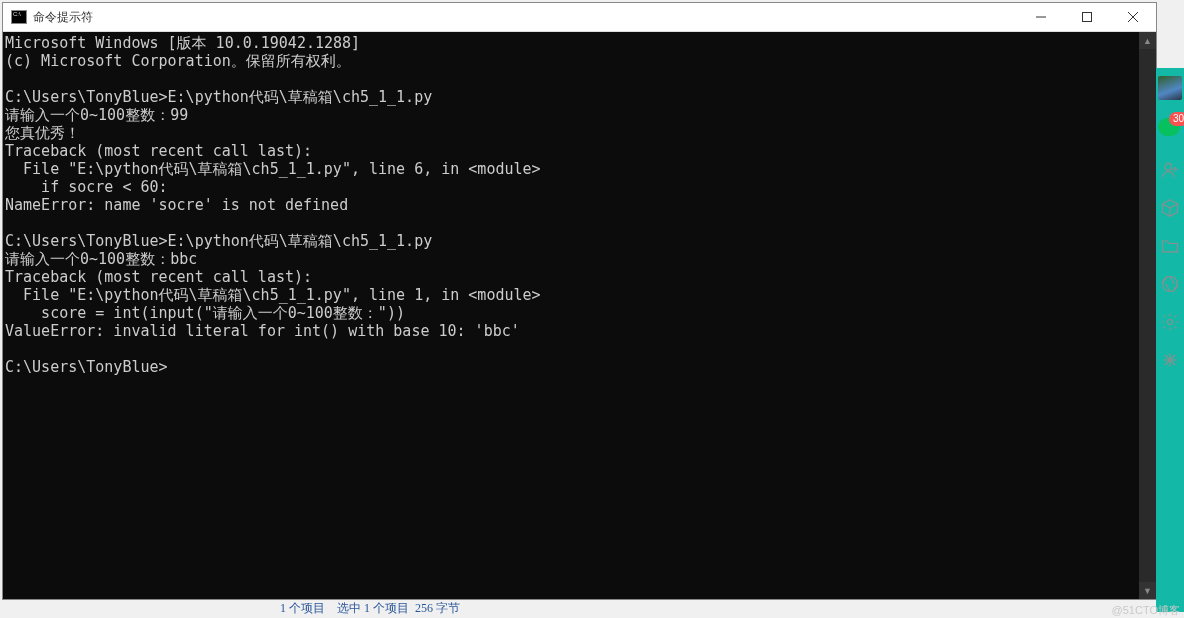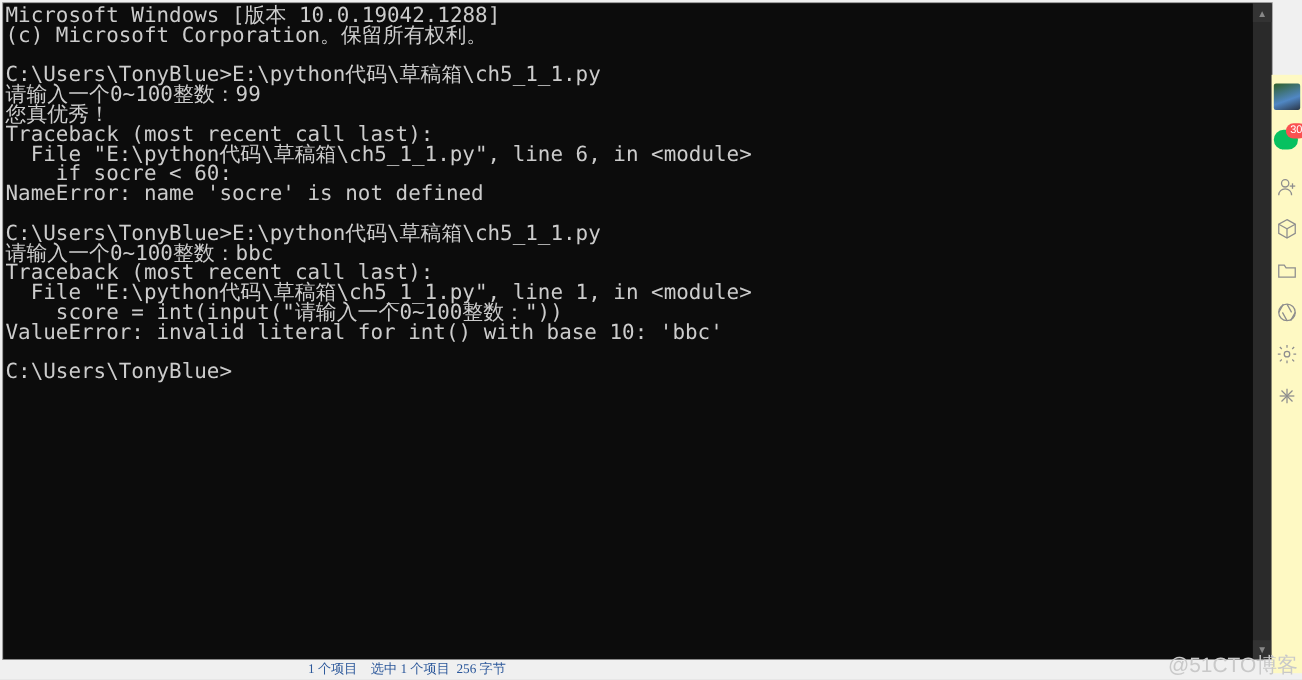--- a/index.html
+++ b/index.html
@@ -25,37 +25,37 @@
   .titlebar .win-btn {
     width: 46px; height: 29px; display: flex; align-items: center; justify-content: center;
     color: #555; font-size: 11px; cursor: default;
   }
   .titlebar .win-btn svg { width: 10px; height: 10px; stroke: #333; fill: none; stroke-width: 1; }
 
   .console-wrap { flex: 1 1 auto; display: flex; background: #0c0c0c; position: relative; }
   .console {
     flex: 1 1 auto; background: #0c0c0c; color: #cccccc;
     font-family: "NSimSun","SimSun","Consolas", monospace;
-    font-size: 19px; line-height: 18px; white-space: pre; padding: 2px 0 0 2px;
+    font-size: 15px; line-height: 18px; white-space: pre; padding: 2px 0 0 2px;
     overflow: hidden;
   }
   .scrollbar {
     width: 17px; background: #2a2a2a; position: relative;
   }
   .scrollbar .arrow {
     height: 17px; display:flex; align-items:center; justify-content:center;
     color:#888; font-size:9px; background:#333;
   }
   .scrollbar .arrow.up { position:absolute; top:0; left:0; right:0; }
   .scrollbar .arrow.down { position:absolute; bottom:0; left:0; right:0; }
 
   
   .dock {
     position: absolute; right: 0; top: 68px; width: 28px; bottom: 6px;
-    background: #fef9c3; display: flex; flex-direction: column; align-items: center;
+    background: #14b8a6; display: flex; flex-direction: column; align-items: center;
     gap: 18px; padding-top: 8px;
   }
   .dock .thumb {
     width: 24px; height: 24px;
     background: linear-gradient(160deg,#2f5f2a 0%, #5087c4 60%, #2a3545 100%);
     border-radius: 2px;
   }
   .dock .badge-host { position: relative; width:24px; height:24px; }
   .dock .speech {
     width: 22px; height: 18px; background:#07c160; border-radius:10px; position:relative;
@@ -65,33 +65,54 @@
     border:4px solid transparent; border-top-color:#07c160;
   }
   .dock .badge {
     position:absolute; top:-6px; right:-6px; background:#fa5151; color:#fff;
     font-size:10px; border-radius:9px; padding:0 4px; line-height:14px;
   }
   .dock .ic { width:20px; height:20px; color:#8e8e8e; }
   .dock .ic svg { width:20px; height:20px; stroke:#8e8e8e; fill:none; stroke-width:1.4; }
 
   .watermark {
-    position:absolute; right:4px; bottom:0; color:#c9c9c9; font-size:19px;
+    position:absolute; right:4px; bottom:0; color:#c9c9c9; font-size:11px;
     font-family:"Microsoft YaHei",sans-serif;
   }
 
   .bottom-strip {
     position:absolute; left:280px; top:600px; color:#2b579a; font-size:12px;
     font-family:Liberation Serif, serif; white-space:pre;
   }
 </style>
 </head>
 <body>
 
 <div class="window">
+  <div class="titlebar">
+    <span class="app-icon"></span>
+    <span class="title">命令提示符</span>
+    <span class="spacer"></span>
+    <div class="win-btn">
+      <svg viewBox="0 0 10 10">
+          <line x1="0" y1="5" x2="10" y2="5"></line>
+        </svg>
+    </div>
+    <div class="win-btn">
+      <svg viewBox="0 0 10 10">
+          <rect x="0.5" y="0.5" width="9" height="9"></rect>
+        </svg>
+    </div>
+    <div class="win-btn">
+      <svg viewBox="0 0 10 10">
+          <line x1="0" y1="0" x2="10" y2="10"></line>
+          <line x1="10" y1="0" x2="0" y2="10"></line>
+        </svg>
+    </div>
+  </div>
   <div class="console-wrap">
     <pre class="console" id="console">Microsoft Windows [版本 10.0.19042.1288]
 (c) Microsoft Corporation。保留所有权利。
 
 C:\Users\TonyBlue&gt;E:\python代码\草稿箱\ch5_1_1.py
 请输入一个0~100整数：99
 您真优秀！
 Traceback (most recent call last):
   File "E:\python代码\草稿箱\ch5_1_1.py", line 6, in &lt;module&gt;
     if socre &lt; 60:

